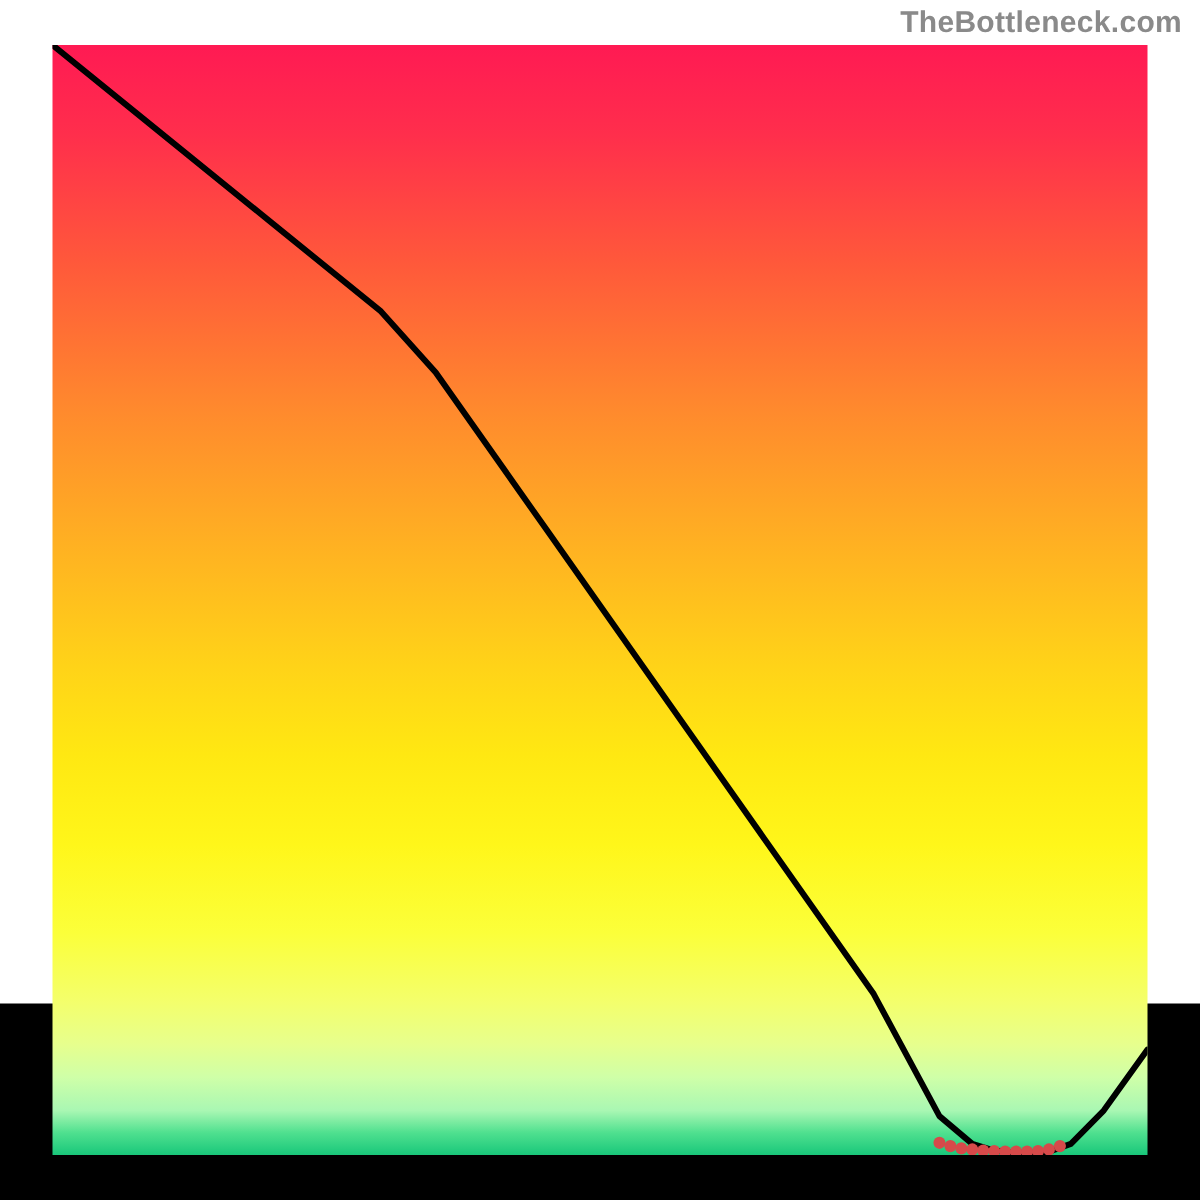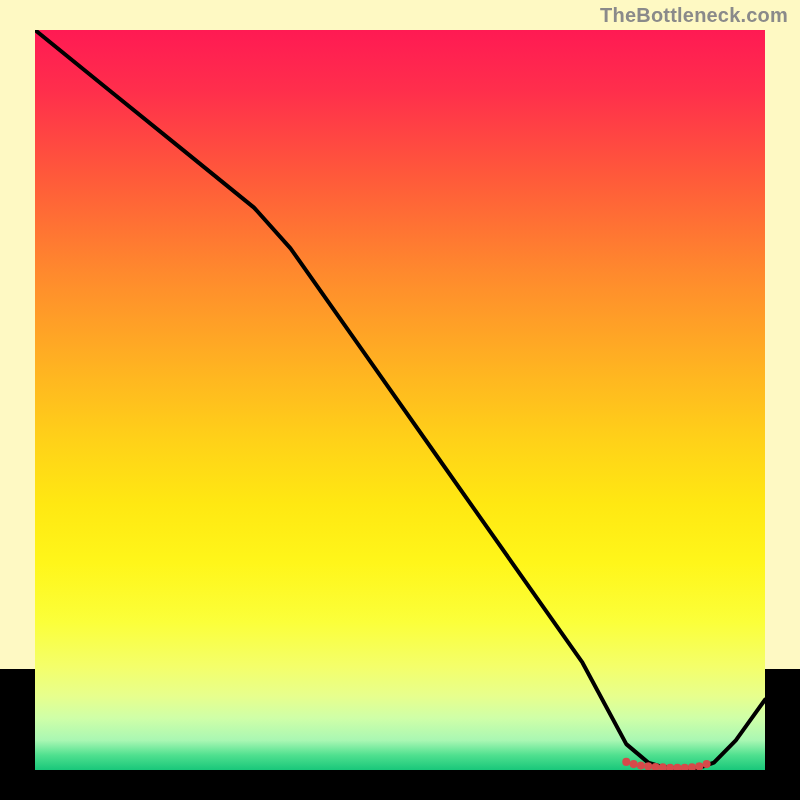--- a/index.html
+++ b/index.html
@@ -8,21 +8,21 @@
     width: 800px;
     height: 800px;
     background: #000;
     font-family: Arial, Helvetica, sans-serif;
     overflow: hidden;
   }
   .frame {
     position: relative;
     width: 800px;
     height: 669px;
-    background: #fef9c3;
+    background: #ffffff;
   }
   .attribution {
     position: absolute;
     top: 4px;
     right: 12px;
     color: #8a8a8a;
     font-size: 20px;
     font-weight: 600;
     letter-spacing: 0.2px;
   }

